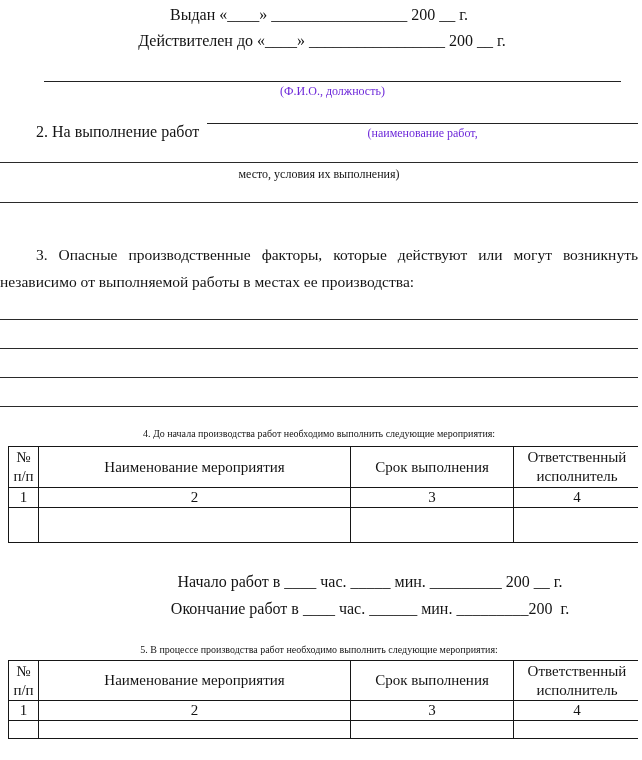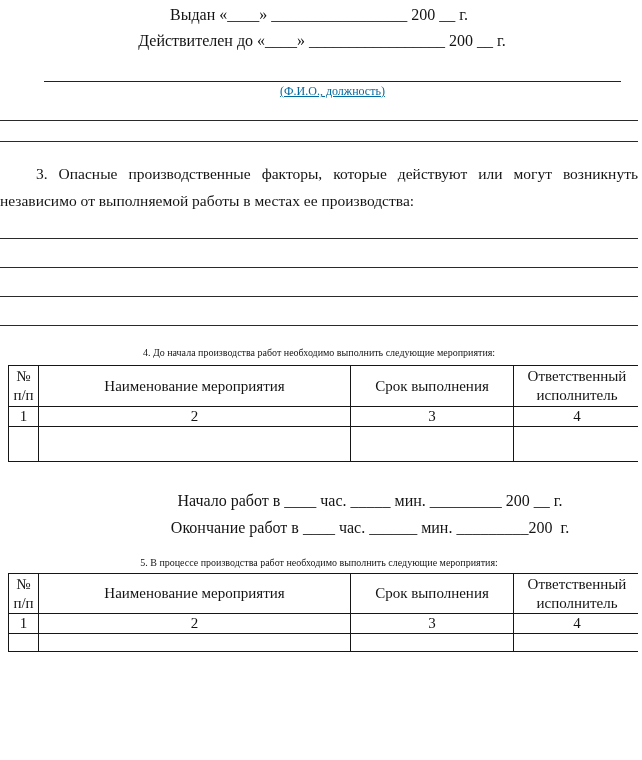--- a/index.html
+++ b/index.html
@@ -27,53 +27,52 @@
     margin-left: 36px;
     font-size: 16px;
   }
   .field-row .label { white-space: pre; }
   .fill { flex: 1; display: flex; flex-direction: column; margin-left: 8px; }
   .fill .blank { height: 18px; border-bottom: 1.4px solid #222; }
   .fill .cap {
     text-align: center;
     font-size: 12px;
     padding-top: 2px;
-    color: #0369a1;
-    text-decoration: underline;
+    color: #6d28d9;
   }
   .field1 { margin-top: 13px; }
   .field1 .fill { margin-right: 17px; }
   .field2 { margin-top: 6px; }
 
   .rule { height: 0; border-bottom: 1.5px solid #2a2a2a; }
   .rule-a { margin-top: 21px; }
   .caption-center {
     text-align: center;
     font-size: 12px;
     margin-top: 4px;
   }
   .rule-b { margin-top: 20px; }
 
   .para3 {
-    margin: 18px 0 0 0;
+    margin: 38px 0 0 0;
     text-indent: 36px;
     text-align: justify;
     line-height: 1.75;
     font-size: 15.5px;
   }
   .rule-c { margin-top: 24px; }
   .rule-d { margin-top: 28px; }
 
   .section-title {
     text-align: center;
     margin-top: 21px;
     font-size: 10px;
     white-space: nowrap;
   }
-  .section-title.t5 { margin-top: 20px; }
+  .section-title.t5 { margin-top: 26px; }
 
   table.measures {
     border-collapse: collapse;
     width: 632px;
     margin: 7px 0 0 8px;
     border: 1.8px solid #161616;
     table-layout: fixed;
   }
   table.measures th, table.measures td {
     border: 1px solid #161616;
@@ -112,22 +111,30 @@
   <div class="center-line issued">Выдан «____» _________________ 200 __ г.</div>
   <div class="center-line valid">Действителен до «____» _________________ 200 __ г.</div>
 
   <div class="field-row field1">
     <span class="fill">
       <span class="blank"></span>
       <span class="cap">(Ф.И.О., должность)</span>
     </span>
   </div>
 
+  <div class="field-row field2">
+    <span class="label">2. На выполнение работ</span>
+    <span class="fill">
+      <span class="blank"></span>
+      <span class="cap">(наименование работ,</span>
+    </span>
+  </div>
 
   <div class="rule rule-a"></div>
+  <div class="caption-center">место, условия их выполнения)</div>
   <div class="rule rule-b"></div>
 
   <p class="para3">3. Опасные производственные факторы, которые действуют или могут возникнуть независимо от выполняемой работы в местах ее производства:</p>
 
   <div class="rule rule-c"></div>
   <div class="rule rule-d"></div>
   <div class="rule rule-d"></div>
   <div class="rule rule-d"></div>
 
   <div class="section-title t4">4. До начала производства работ необходимо выполнить следующие мероприятия:</div>

